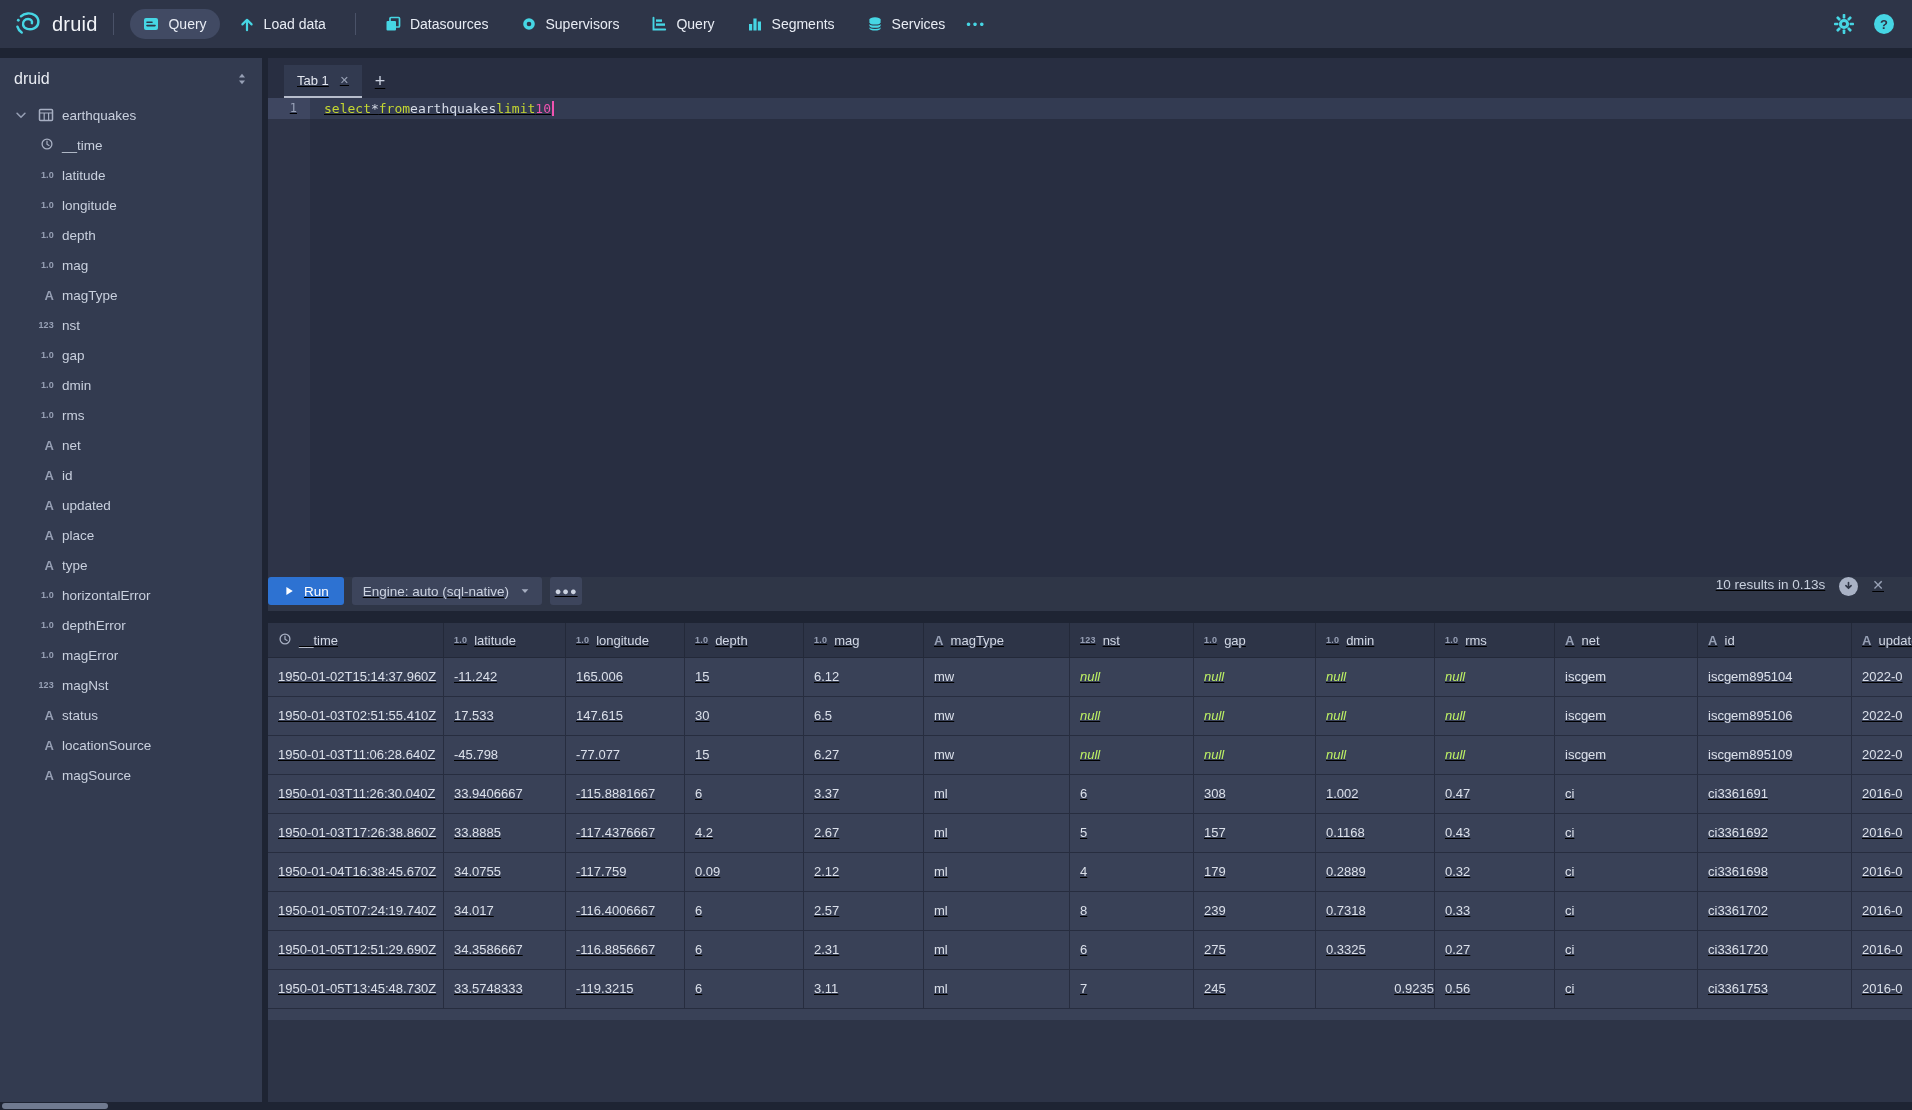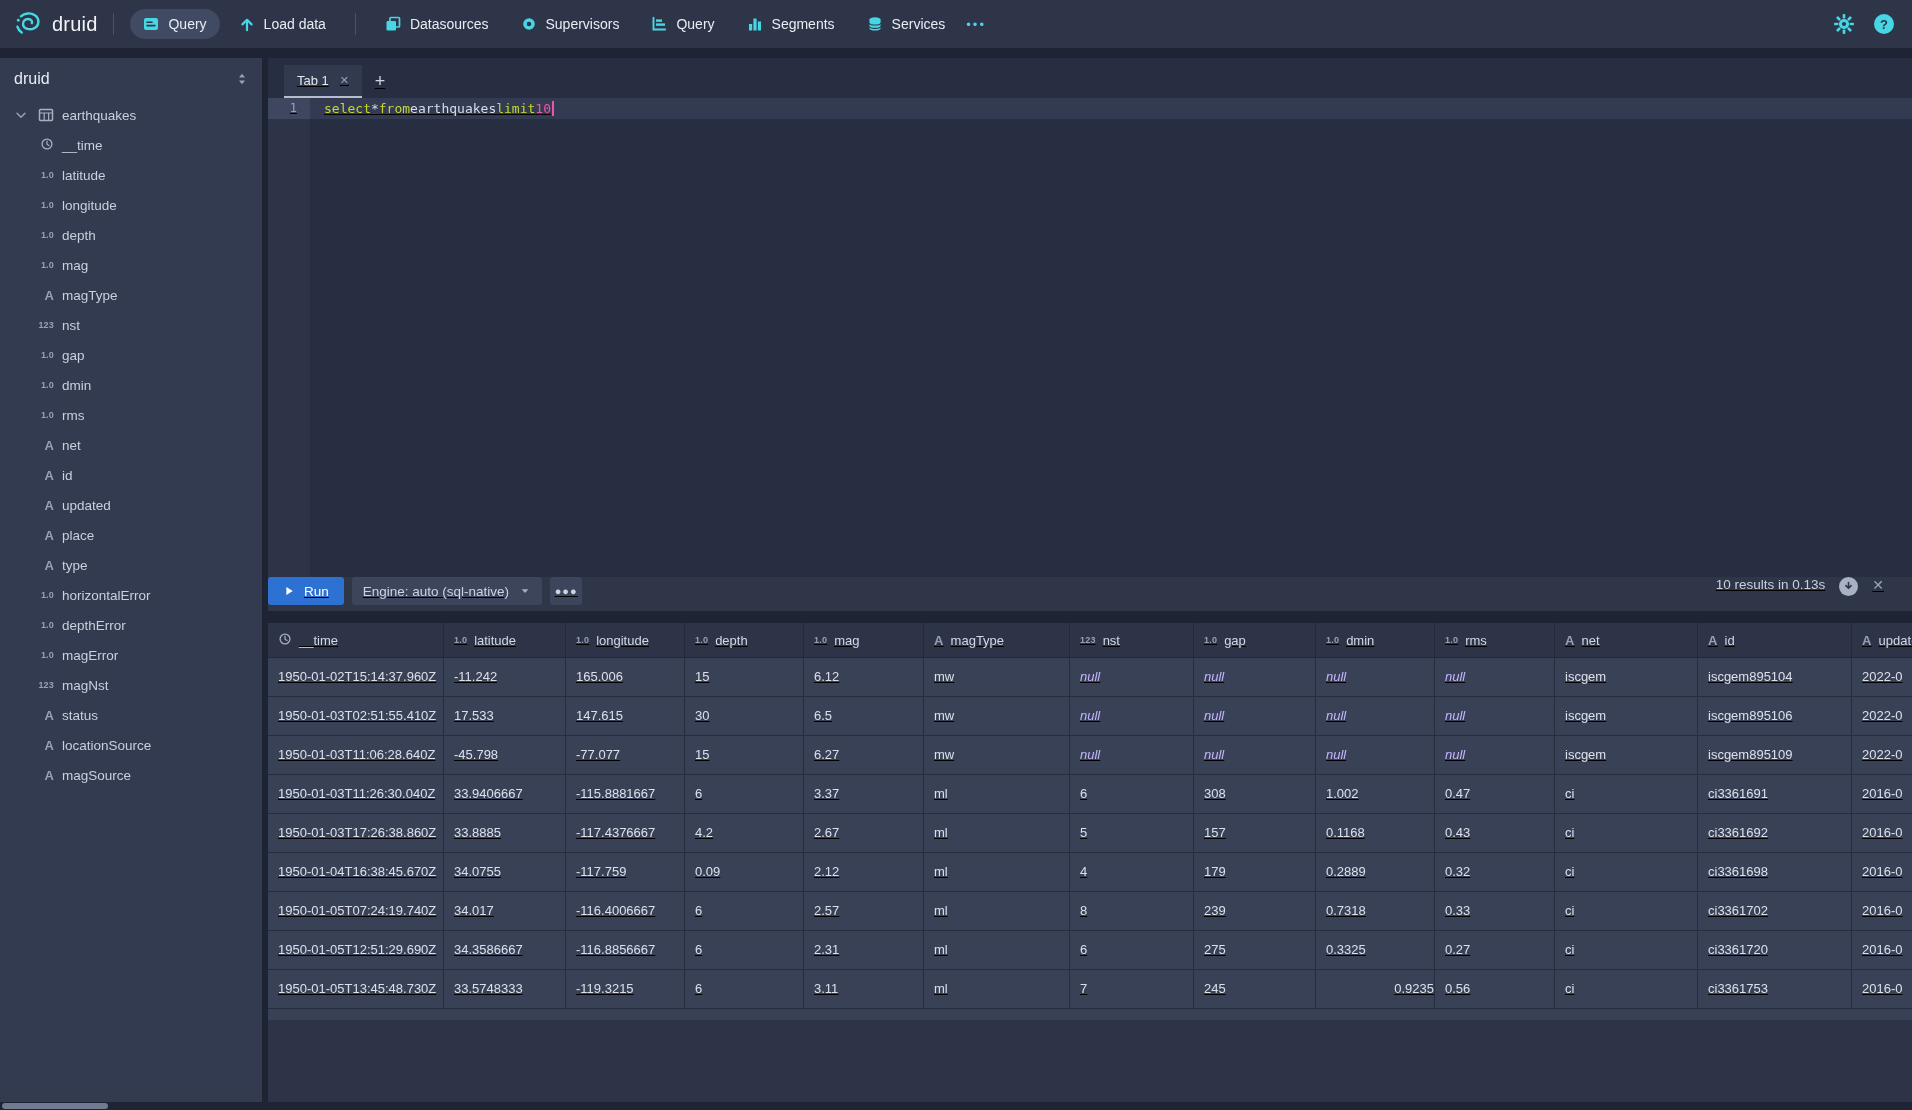--- a/index.html
+++ b/index.html
@@ -92,21 +92,21 @@
   .th { display:flex; align-items:center; gap:2px; padding-left:10px; color:#d2d8e5;
     font-size:13px; border-right:1px solid #232939; white-space:nowrap; overflow:hidden;
     flex:none; cursor:pointer; }
   .th:last-child { flex:1; border-right:none; }
   .res-body { flex:1; overflow:hidden; }
   .tr { height:39px; display:flex; background:#394157; border-bottom:1px solid #272d3f; }
   .td { line-height:38px; padding-left:10px; color:#dbe0ea; font-size:13px;
     border-right:1px solid #272d3f; white-space:nowrap; overflow:hidden; flex:none;
     cursor:pointer; }
   .td:last-child { flex:1; border-right:none; }
-  .td.null-cell { color:#c4b5fd; font-style:italic; }
+  .td.null-cell { color:#bef264; font-style:italic; }
   .tr.partial { height:11px; border-bottom:none; }
 
   
   .bottom-strip { position:absolute; left:0; bottom:0; width:1912px; height:8px;
     background:#1e2433; z-index:6; }
   .scroll-thumb { position:absolute; left:2px; top:1px; width:106px; height:6px;
     border-radius:3px; background:#707a90; cursor:pointer; }
 </style>
 </head>
 <body>

